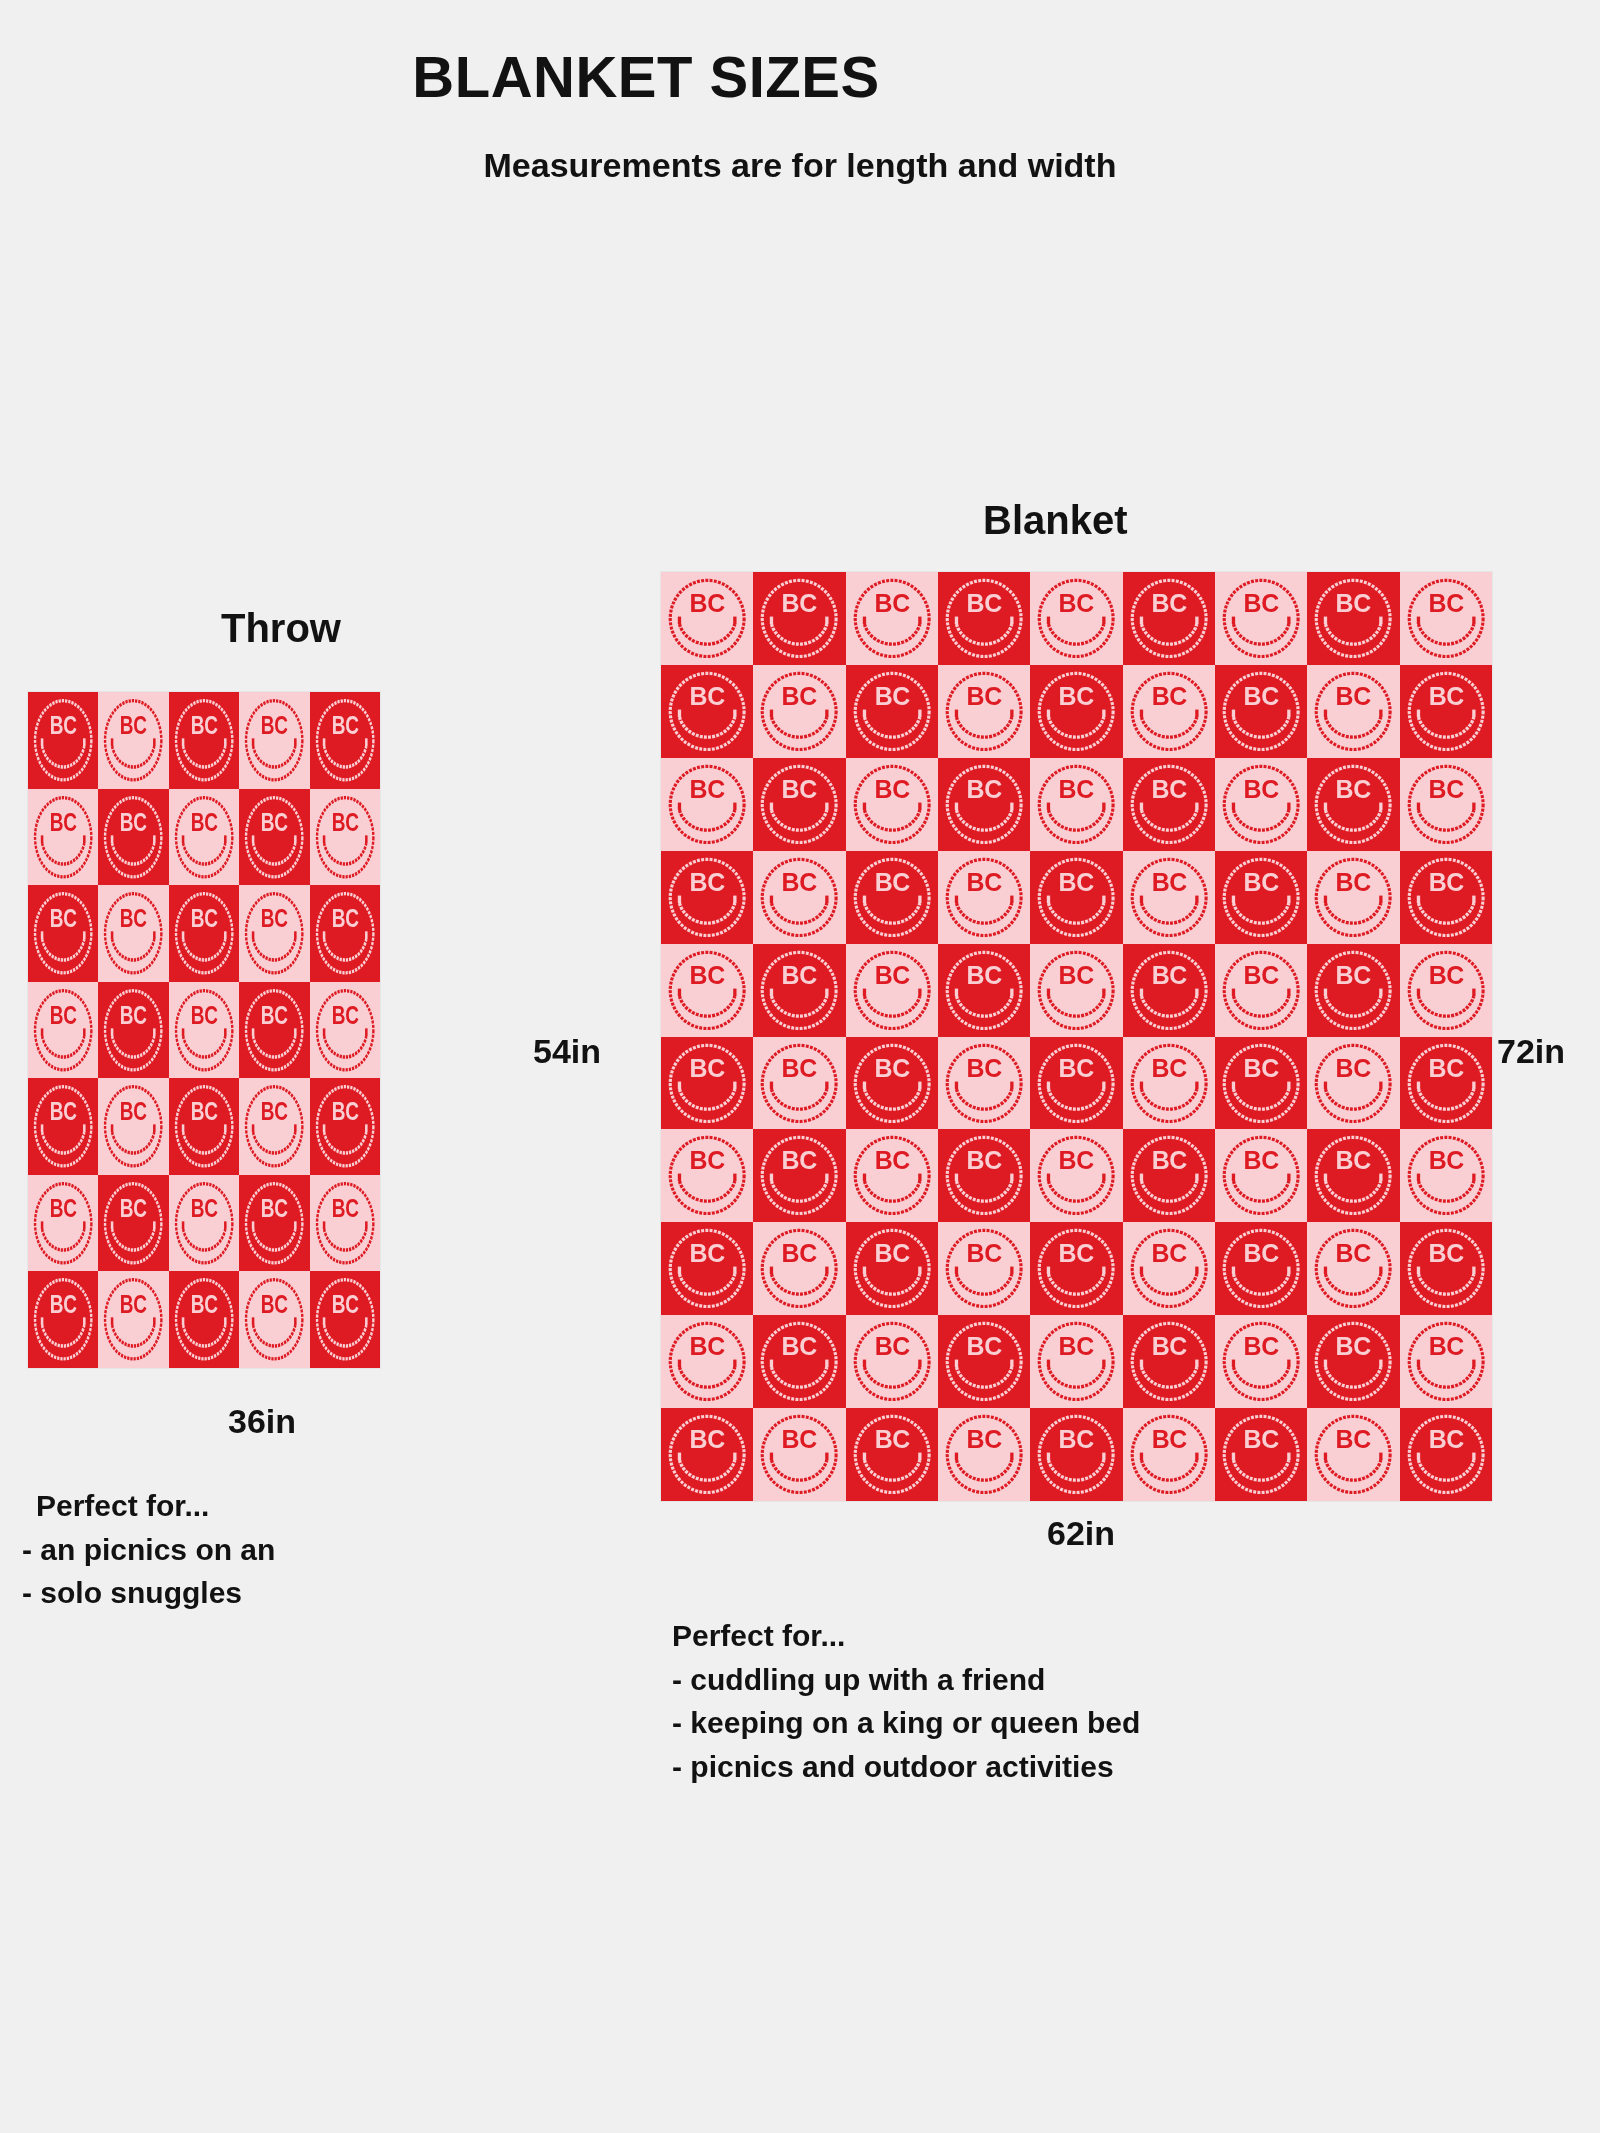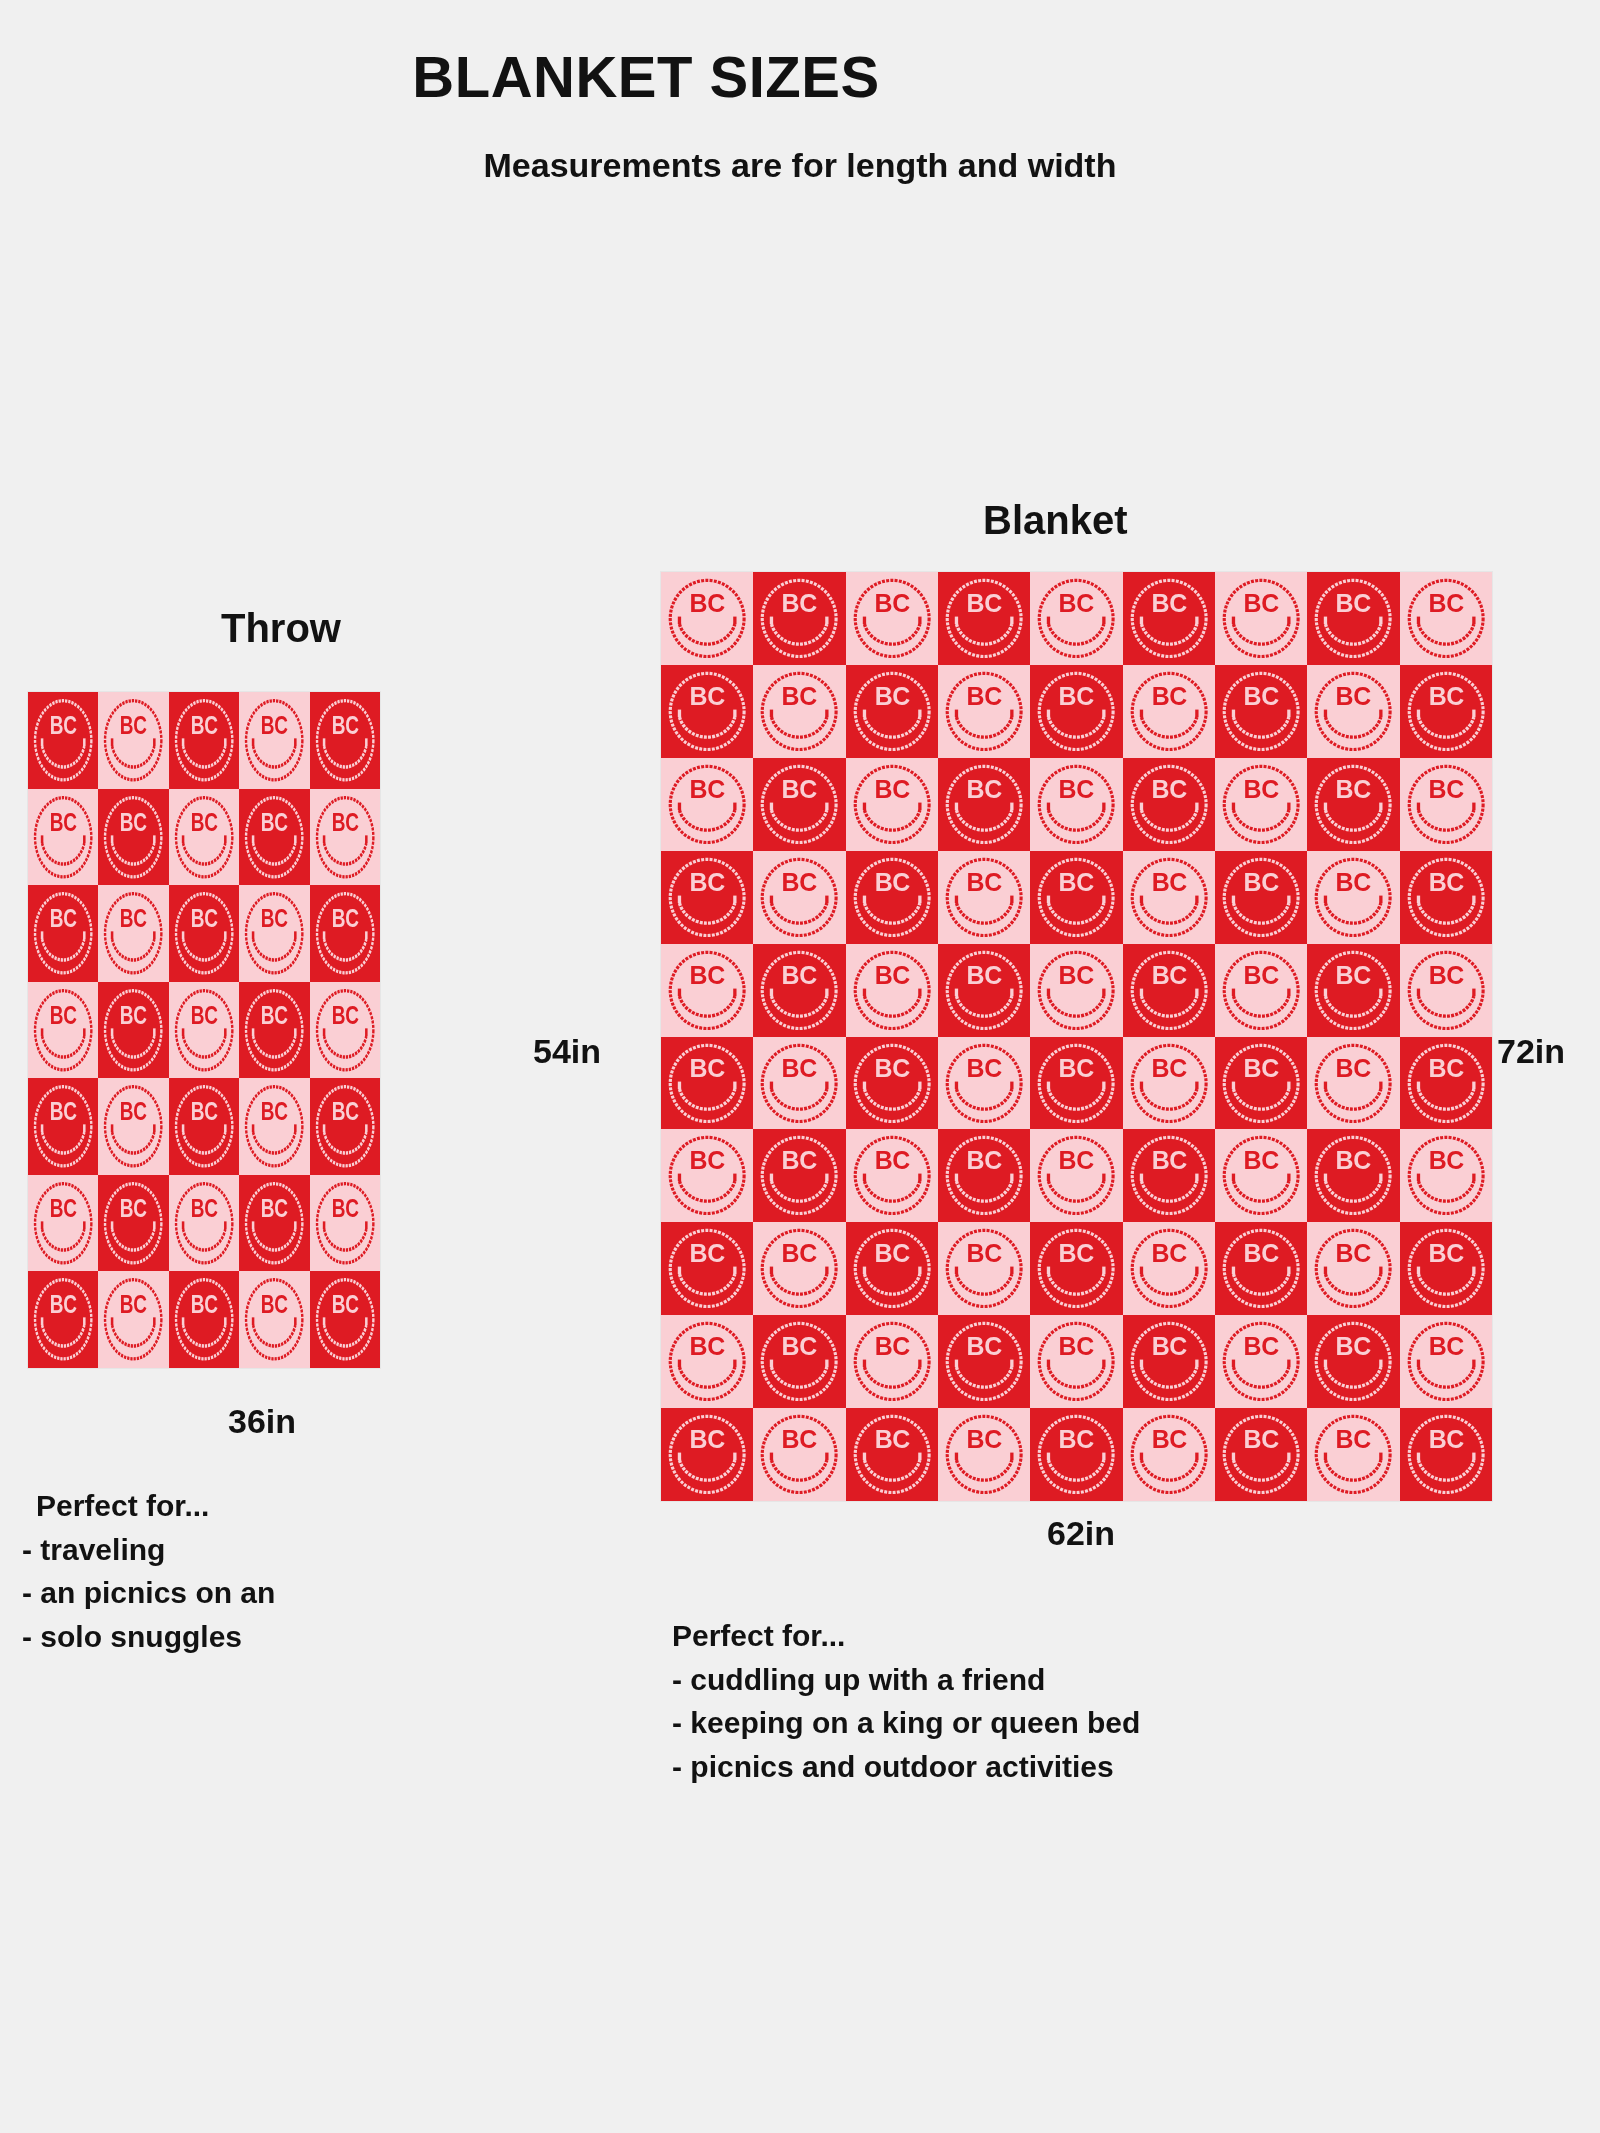--- a/index.html
+++ b/index.html
@@ -405,21 +405,20 @@
         <path d="M20 56 L20 48" stroke="#FACFD4" stroke-width="3.6" fill="none"></path>
         <path d="M80 56 L80 48" stroke="#FACFD4" stroke-width="3.6" fill="none"></path>
         <text x="50" y="43" text-anchor="middle" font-family="&quot;Liberation Sans&quot;, sans-serif" font-size="27" font-weight="700" letter-spacing="-0.5" fill="#FACFD4">BC</text>
       </svg>
     </div>
   </div>
 <div class="dim" id="throw-dim-h">54in</div>
 <div class="dim" id="throw-dim-w">36in</div>
 <div class="perfect" id="throw-perfect">
   <p class="ptitle">Perfect for...</p>
-<p class="pitem">- traveling</p>
     <p class="pitem">- an picnics on an</p>
     <p class="pitem">- solo snuggles</p>
   </div>
 
 <div class="sec-label" id="blanket-label">Blanket</div>
 <div class="swatch" id="blanket-swatch">
     <div class="cell pink">
       <svg viewBox="0 0 100 100" preserveAspectRatio="none">
         <ellipse cx="50" cy="50" rx="40" ry="41" fill="none" stroke="#DE1B23" stroke-width="3.4" stroke-dasharray="3.2 1.4" stroke-linecap="butt"></ellipse>
         <path d="M20 56 A31 29 0 0 0 80 56" fill="none" stroke="#DE1B23" stroke-width="3.6" stroke-dasharray="3.2 1.3" stroke-linecap="butt"></path>

